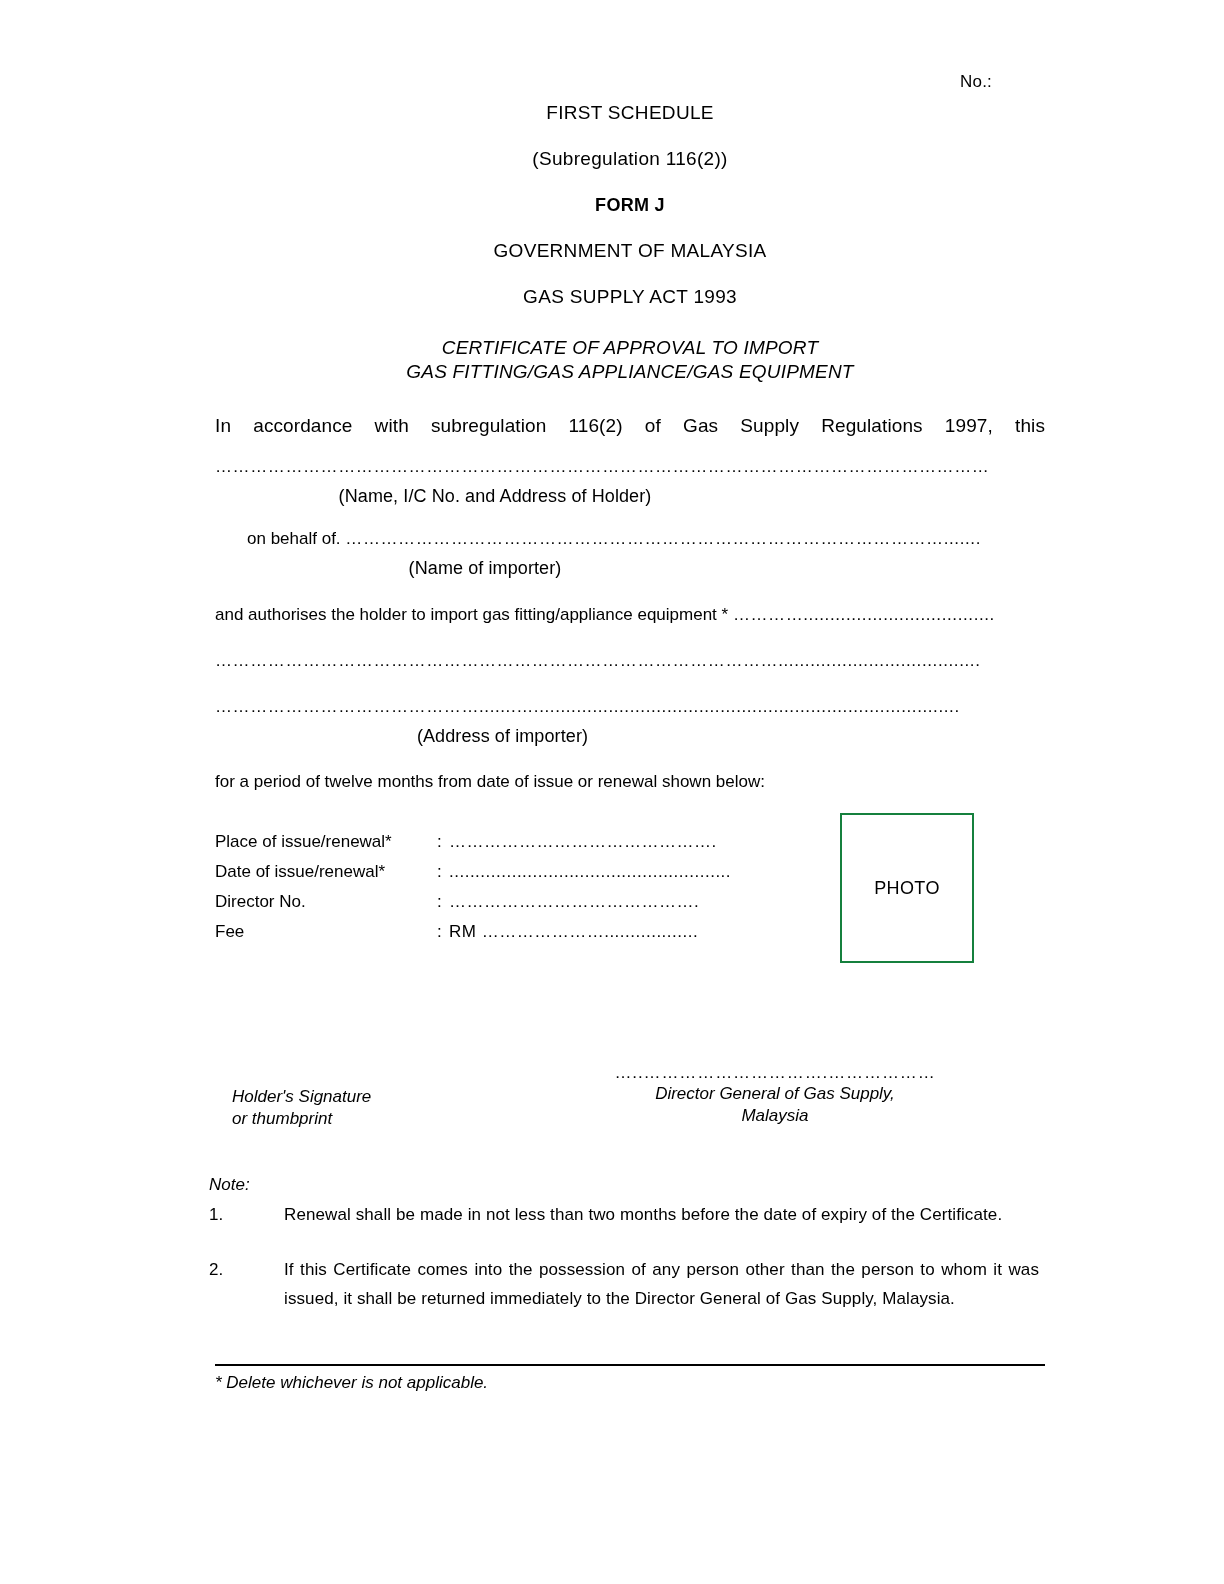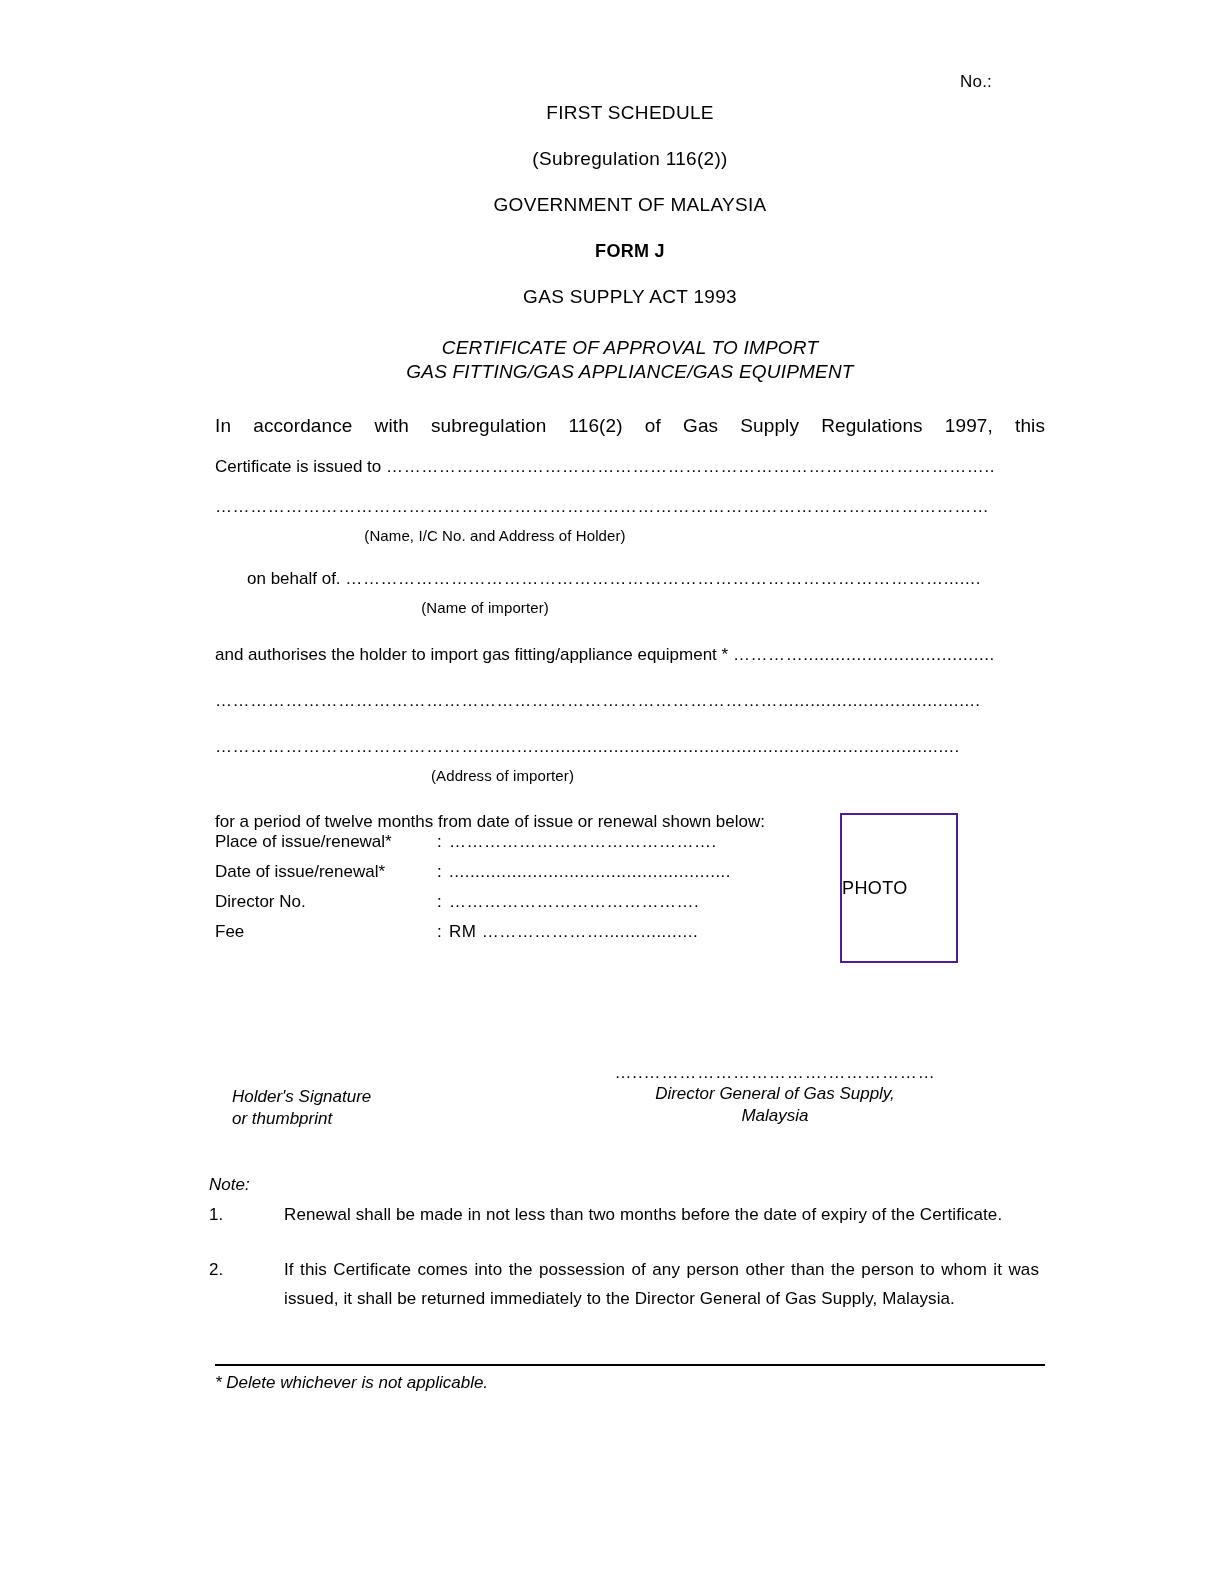--- a/index.html
+++ b/index.html
@@ -74,21 +74,21 @@
   .line-row {
     font-size: 17px;
     line-height: 40px;
     white-space: nowrap;
     overflow: hidden;
   }
   .dots-fill {
     letter-spacing: 0.6px;
   }
   .caption {
-    font-size: 15px;
+    font-size: 18px;
     text-align: center;
     line-height: 18px;
     letter-spacing: 0.1px;
   }
   .caption-offset-a { padding-right: 270px; }
   .caption-offset-b { padding-right: 290px; }
   .caption-offset-c { padding-right: 255px; }
 
   .plain-row {
     font-size: 17px;
@@ -112,26 +112,27 @@
   }
   .field-label { width: 222px; flex: 0 0 222px; }
   .field-colon { width: 12px; flex: 0 0 12px; }
   .field-value { letter-spacing: 0.5px; }
 
   
   .photo-box {
     position: absolute;
     left: 840px;
     top: 813px;
-    width: 118px;
+    width: 134px;
     height: 150px;
-    border: 2px solid #4c1d95;
+    border: 2px solid #15803d;
     box-sizing: border-box;
     display: flex;
     align-items: center;
+    justify-content: center;
     font-size: 18px;
     letter-spacing: 0.4px;
   }
 
   
   .sig-holder {
     position: absolute;
     left: 232px;
     top: 1086px;
     width: 250px;
@@ -211,36 +212,32 @@
 </head>
 <body>
 
 <div class="page">
 
   <div class="doc-no">No.:</div>
 
   <div class="title-block">
     <div class="title-line">FIRST SCHEDULE</div>
     <div class="title-line">(Subregulation 116(2))</div>
+    <div class="title-line bold">FORM J</div>
     <div class="title-line">GOVERNMENT OF MALAYSIA</div>
-    <div class="title-line bold">FORM J</div>
     <div class="title-line">GAS SUPPLY ACT 1993</div>
     <div class="title-spacer"></div>
     <div class="title-line italic-head">CERTIFICATE OF APPROVAL TO IMPORT</div>
     <div class="title-line italic-head">GAS FITTING/GAS APPLIANCE/GAS EQUIPMENT</div>
   </div>
 
   <div class="body-area">
 
     <div class="para-justified">In accordance with subregulation 116(2) of Gas Supply Regulations 1997, this</div>
 
-    <div class="line-row">
-      <span>Certificate is issued to</span>
-      <span class="dots-fill">…………………………………………………………………………………………..</span>
-    </div>
 
     <div class="line-row">
       <span class="dots-fill">……………………………………………………………………………………………………………………</span>
     </div>
     <div class="caption caption-offset-a">(Name, I/C No. and Address of Holder)</div>
 
     <div class="line-row" style="margin-top:14px;margin-left:32px;">
       <span>on behalf of.</span>
       <span class="dots-fill">………………………………………………………………………………………….......</span>
     </div>

